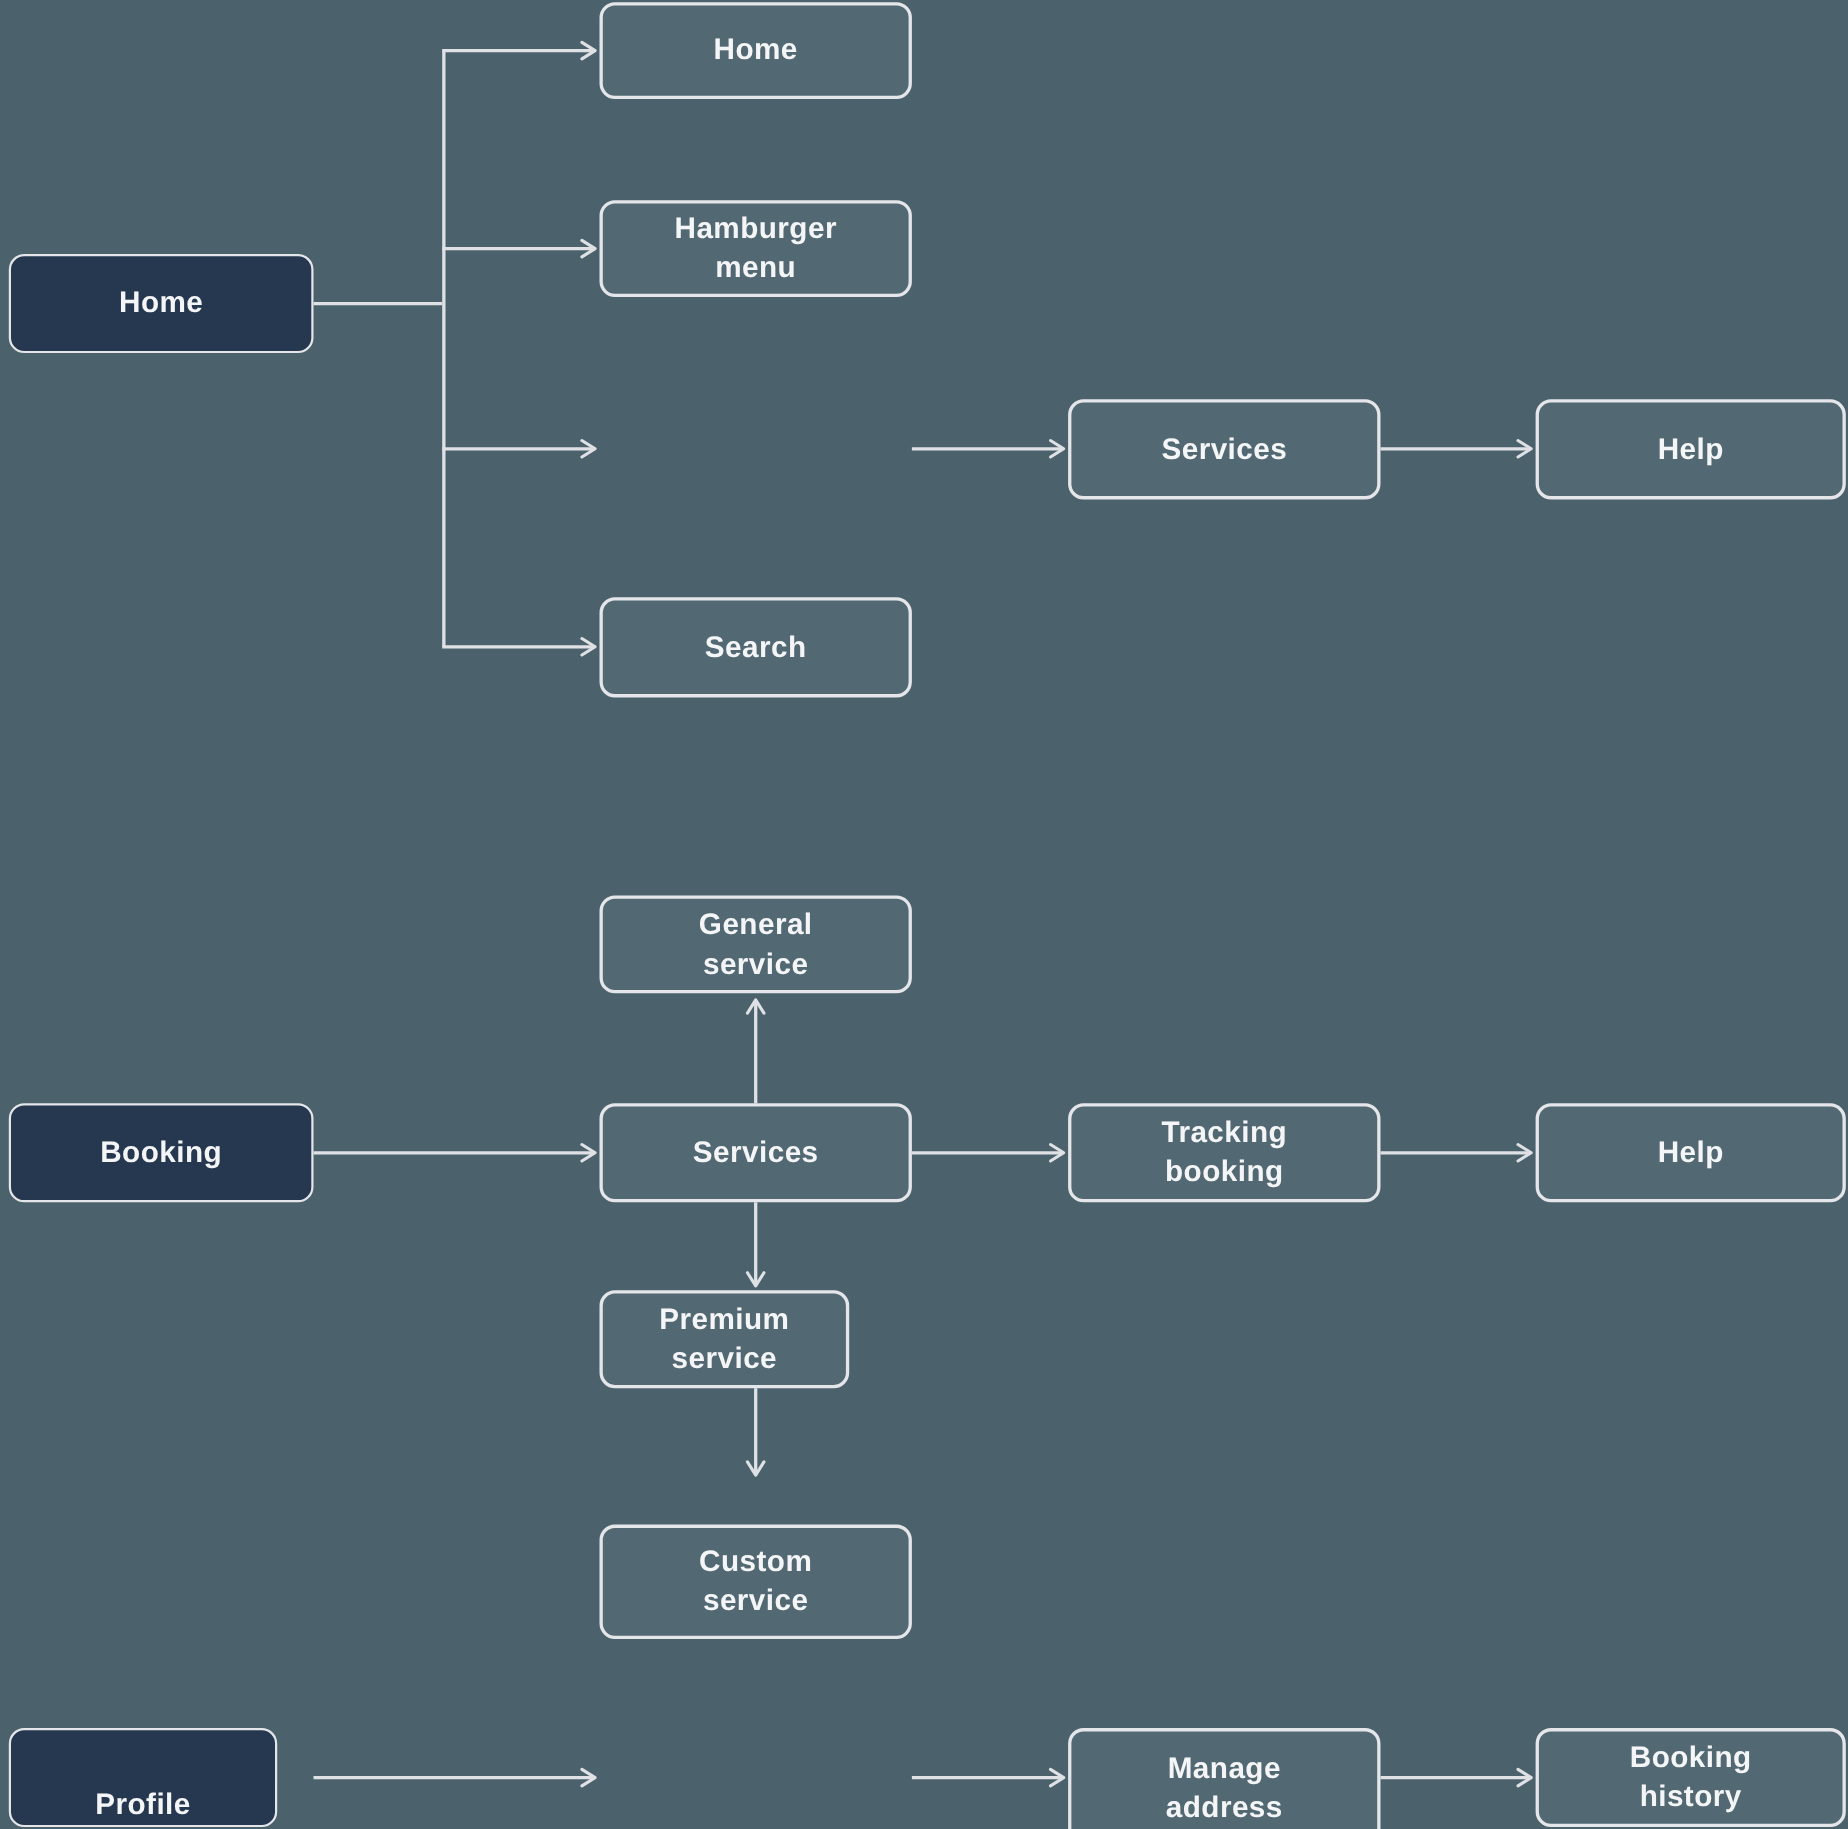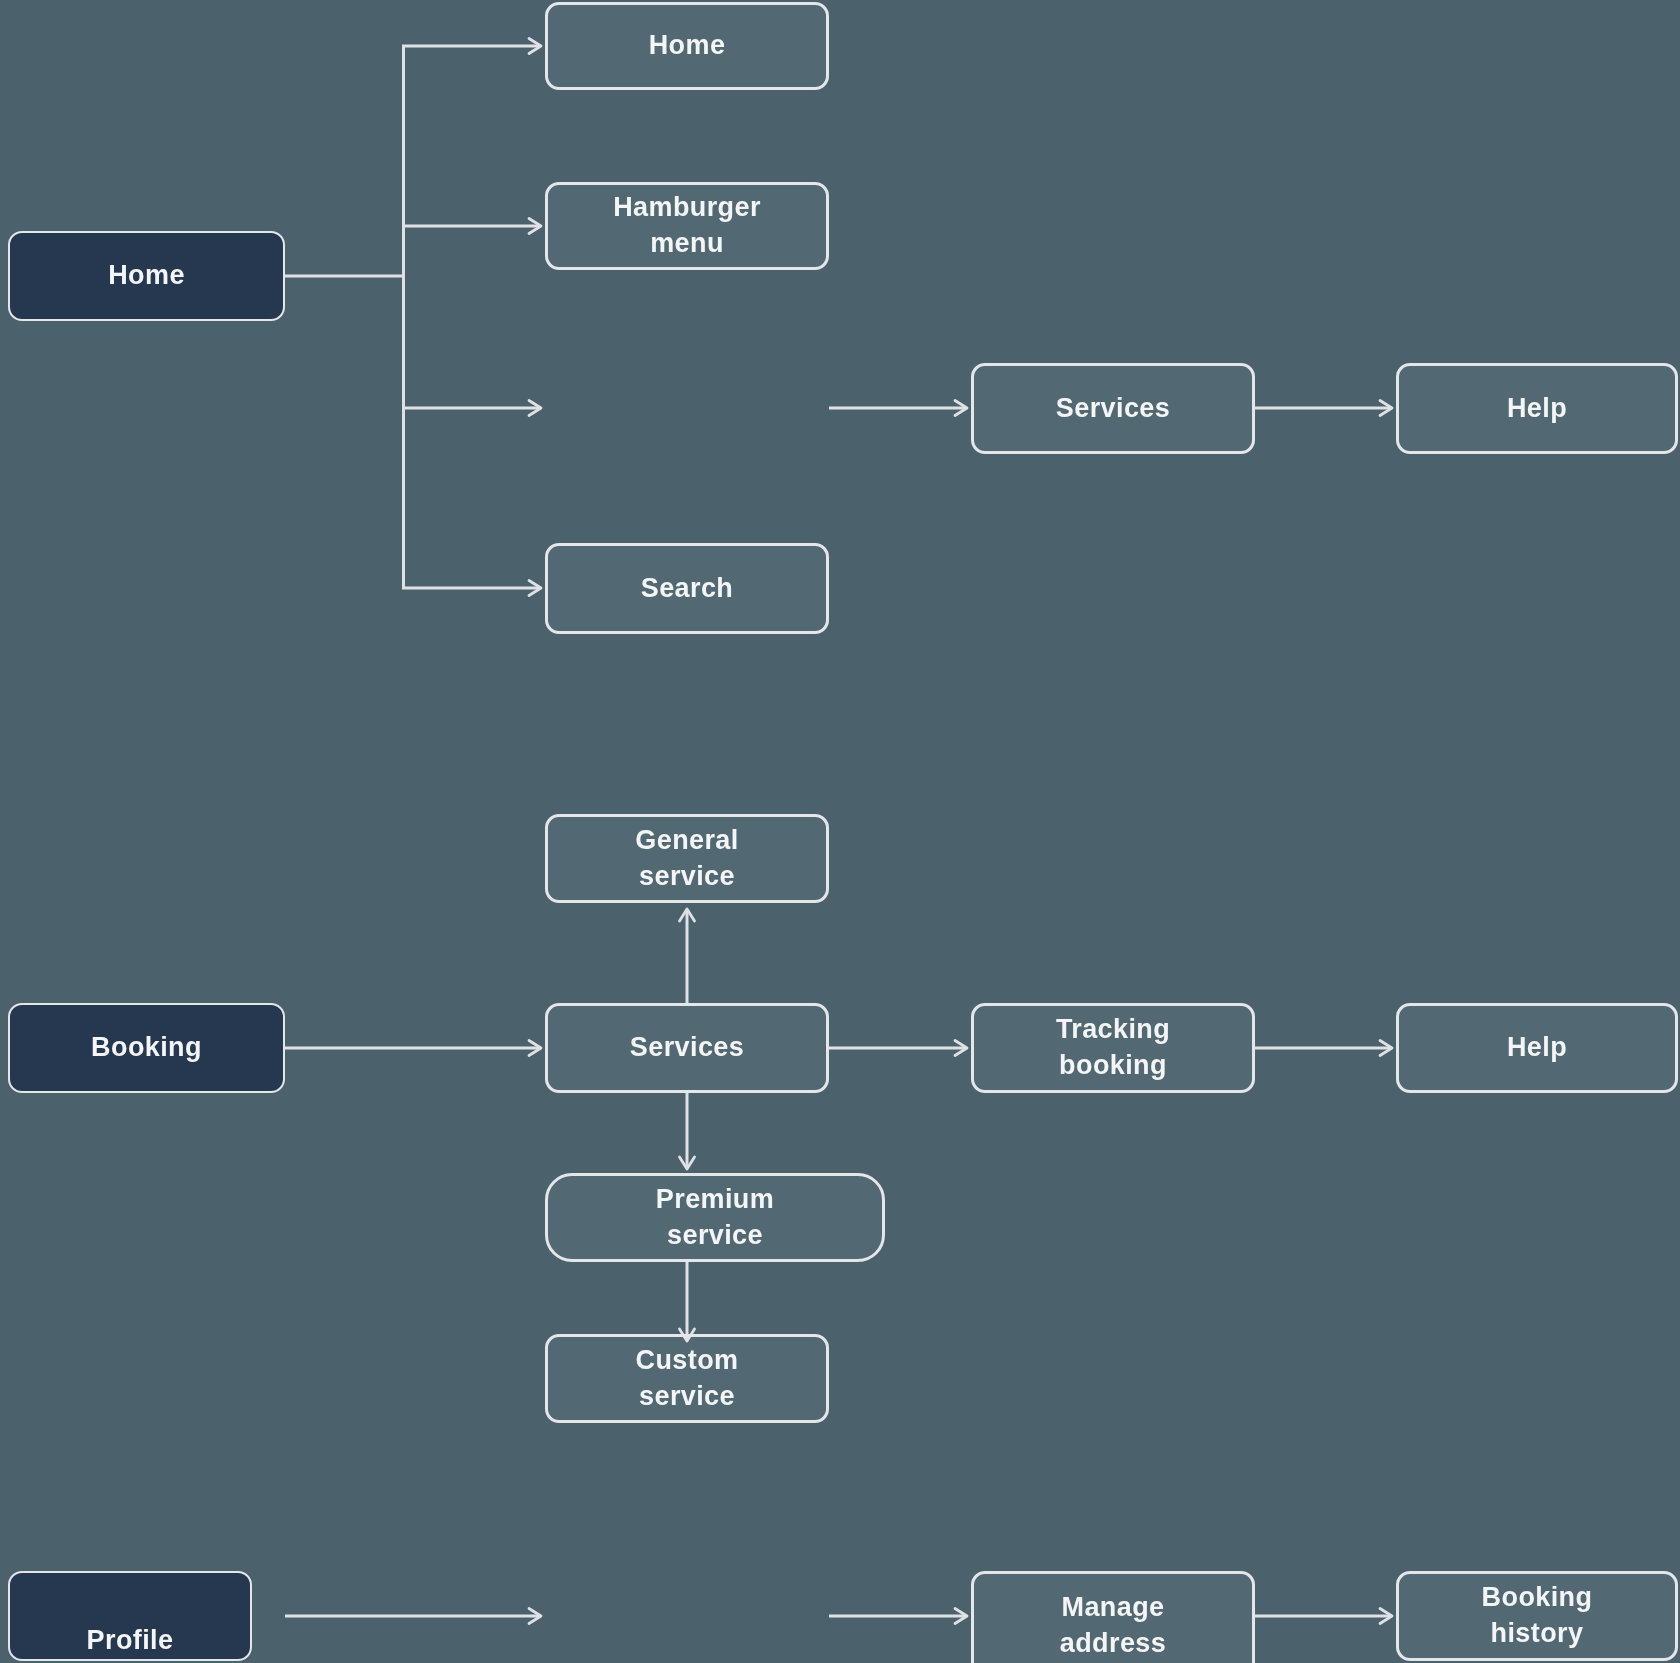--- a/index.html
+++ b/index.html
@@ -54,22 +54,22 @@
   #n-home-root   {left:8px;   top:231px;  width:277px; height:90px;}
   #n-booking-root{left:8px;   top:1003px; width:277px; height:90px;}
   #n-profile-root{left:8px;   top:1571px; width:244px; height:90px;align-items:flex-end;}
   
   #n-home-screen {left:545px; top:2px;    width:284px; height:88px;}
   #n-hamburger   {left:545px; top:182px;  width:284px; height:88px;}
   #n-categories  {left:545px; top:363px;  width:284px; height:91px;}
   #n-search      {left:545px; top:543px;  width:284px; height:91px;}
   #n-general     {left:545px; top:814px;  width:284px; height:89px;}
   #n-services-mid{left:545px; top:1003px; width:284px; height:90px;}
-  #n-premium     {left:545px; top:1173px; width:340px; height:89px;border-radius:27px;}
-  #n-custom      {left:545px; top:1334px; width:284px; height:89px;}
+  #n-premium     {left:545px; top:1173px; width:227px; height:89px;}
+  #n-custom      {left:545px; top:1386px; width:284px; height:104px;}
   #n-edit-profile{left:545px; top:1571px; width:284px; height:90px;}
   
   #n-services-top{left:971px; top:363px;  width:284px; height:91px;}
   #n-tracking    {left:971px; top:1003px; width:284px; height:90px;}
   #n-manage      {left:971px; top:1571px; width:284px; height:110px;}
   
   #n-help-top    {left:1396px;top:363px;  width:282px; height:91px;}
   #n-help-mid    {left:1396px;top:1003px; width:282px; height:90px;}
   #n-history     {left:1396px;top:1571px; width:282px; height:90px;}
 </style>

